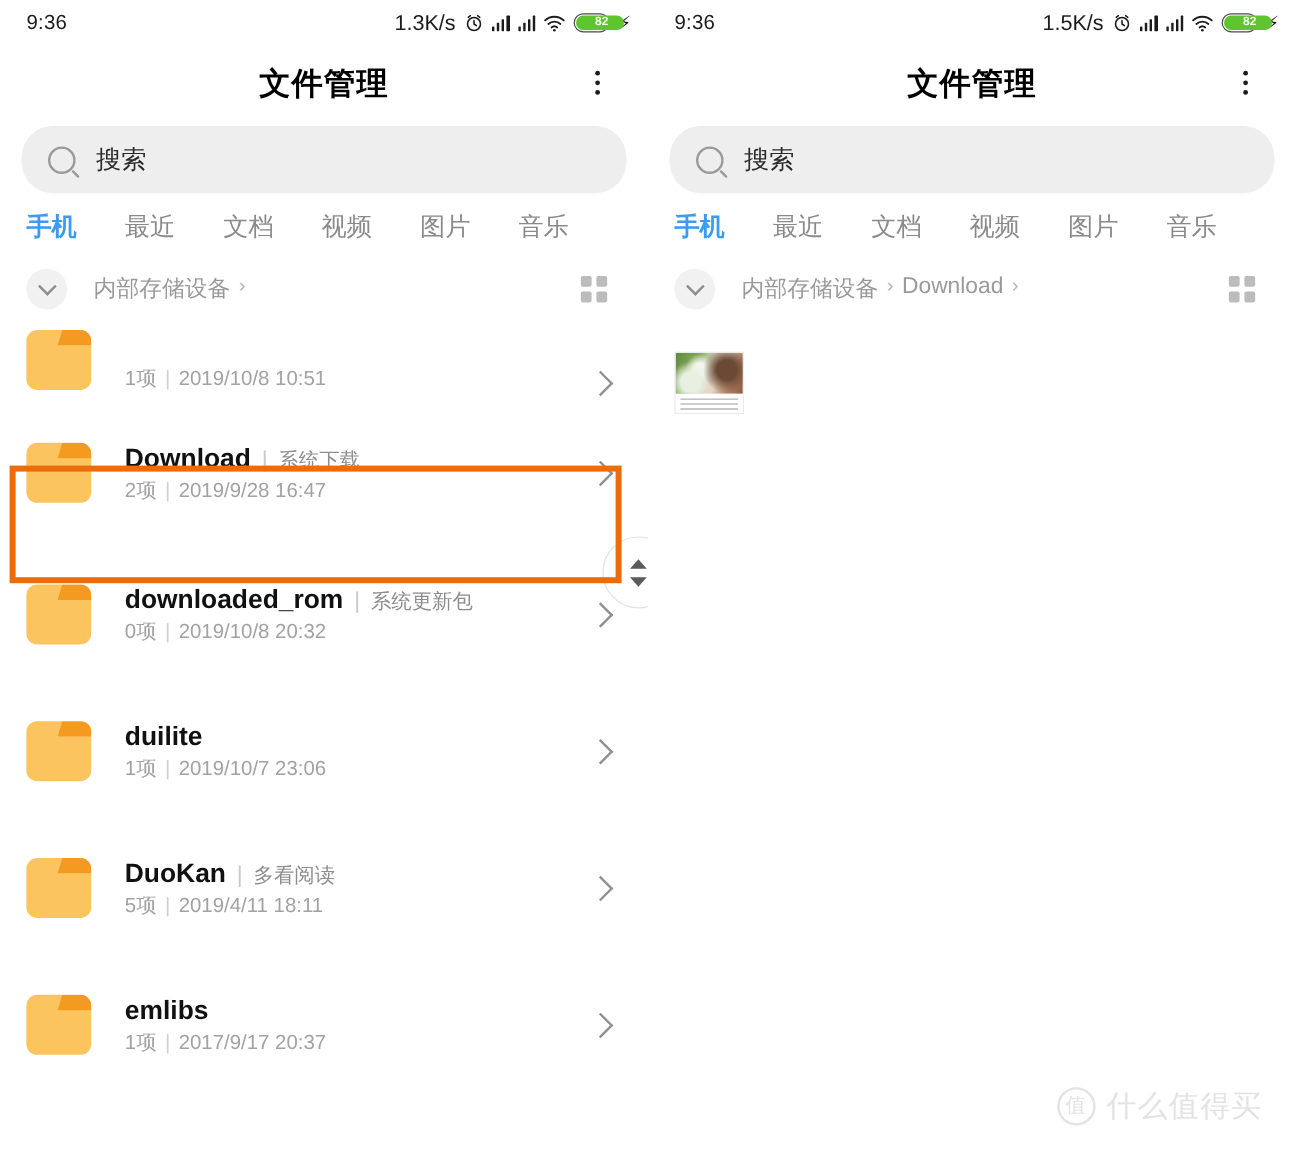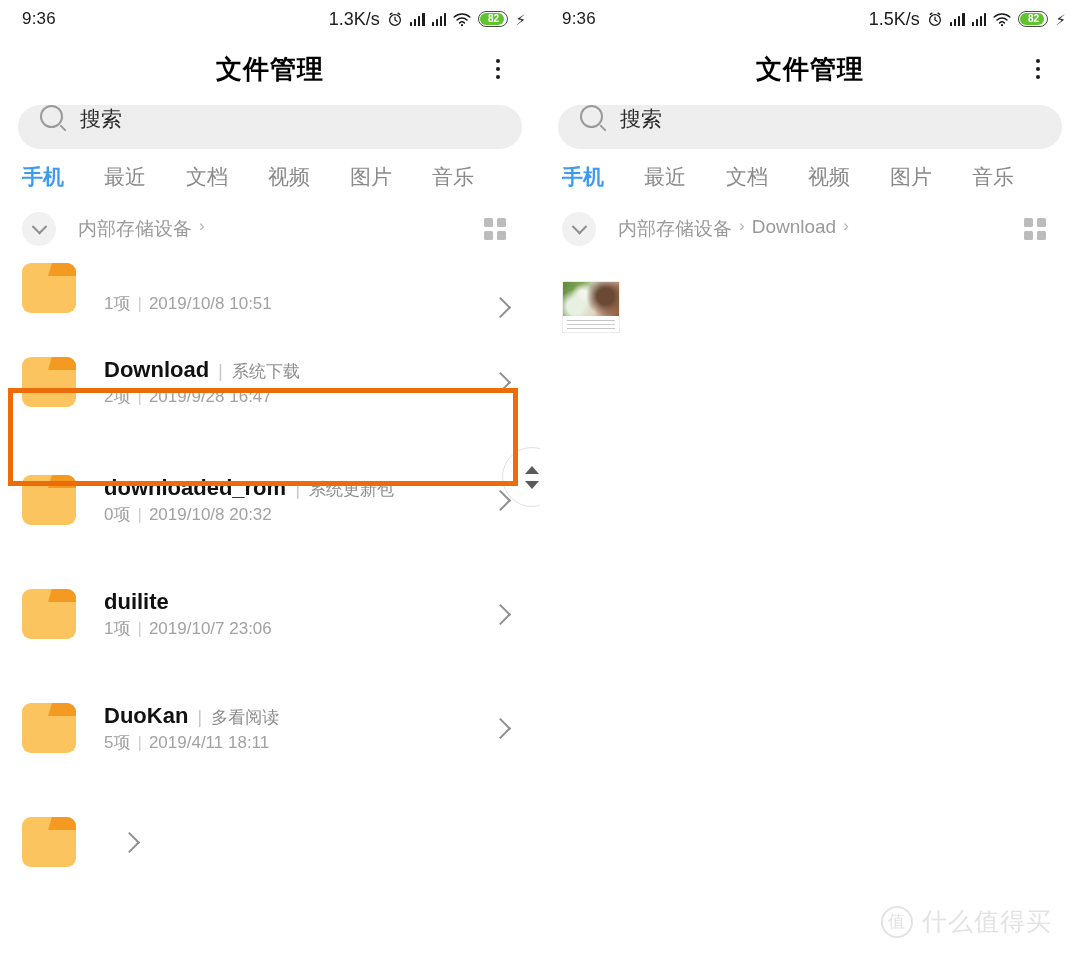--- a/index.html
+++ b/index.html
@@ -62,20 +62,21 @@
   .batt .fill {
     position: absolute; left: 1px; top: 1px; bottom: 1px;
     width: 24px;
     background: #5fc52e;
     border-radius: 7px;
   }
   .batt span {
     position: relative;
     font-size: 10px; font-weight: bold; color: #ffffff;
     line-height: 1;
+    padding-left: 16px;
   }
   .bolt { font-size: 15px; color: #1b1b1b; line-height: 1; }
 
   
   .titlebar {
     position: relative;
     height: 62px;
     display: flex; align-items: center; justify-content: center;
   }
   .title {
@@ -86,24 +87,24 @@
     position: absolute; right: 34px; top: 50%;
     transform: translateY(-50%);
     display: flex; flex-direction: column; gap: 4px;
     cursor: pointer; padding: 6px;
   }
   .more-dots i { width: 4px; height: 4px; background: #1b1b1b; border-radius: 50%; display: block; }
 
   
   .searchwrap { padding: 5px 18px 0 18px; }
   .searchbar {
-    height: 44px;
+    height: 56px;
     background: #eeeeee;
     border-radius: 26px;
-    display: flex; 
+    display: flex; align-items: center;
     padding: 0 22px;
     box-sizing: border-box;
   }
   .mag {
     width: 19px; height: 19px;
     border: 2px solid #9a9a9a;
     border-radius: 50%;
     position: relative;
     flex: none;
   }
@@ -477,20 +478,28 @@
           </span>
         </span>
         <span class="chev-r"></span>
       </div>
 
       <div class="row">
         <span class="folder">
             <span class="body"></span>
             <span class="tab-top"></span>
           </span>
+        <span class="meta">
+          <span class="name-line">
+            <span class="fname">emlibs</span>
+          </span>
+          <span class="subline">
+            <span>1项</span><span class="sep">|</span><span>2017/9/17 20:37</span>
+          </span>
+        </span>
         <span class="chev-r"></span>
       </div>
 
     </div>
 
     <div class="highlight-box" style="top:388px; height:98px;"></div>
 
     <div class="scroll-thumb" style="top:447px;">
       <span class="tri-up"></span>
       <span class="tri-dn"></span>

